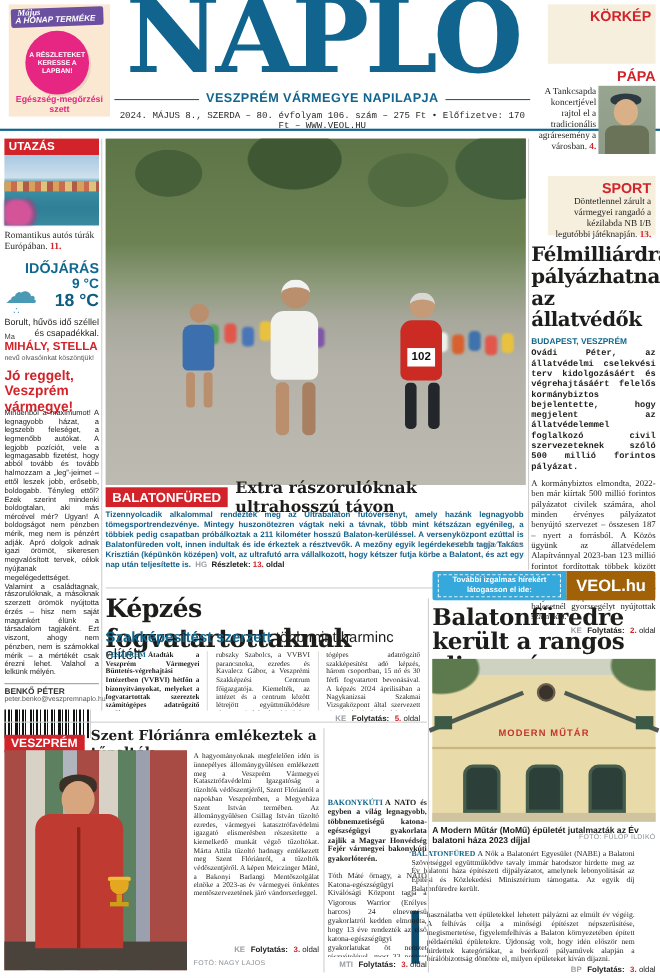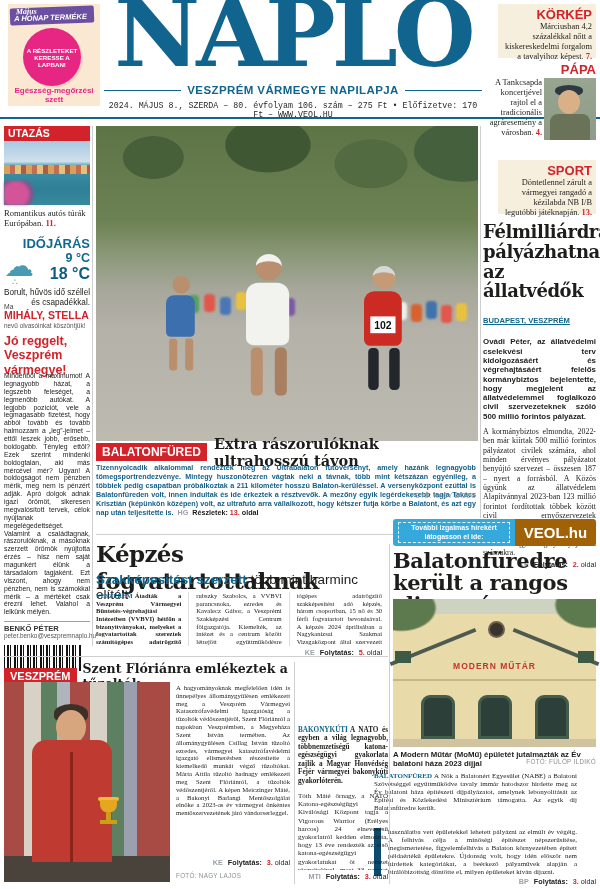--- a/index.html
+++ b/index.html
@@ -88,22 +88,22 @@
   #lead-label{font-size:12px;padding:2px 6px;}
   #lead-title{font-size:14.5px;}
   #lead-caption{left:96px;top:464px;width:380px;height:58px;font-size:7.2px;line-height:1.24;color:#14608a;font-weight:bold;text-align:justify;}
   #lead-caption .initials{margin:0 2px;}
   #lead-caption .dark{color:#1d1d1b;}
   #lead-credit{left:398px;top:492px;width:78px;text-align:right;}
 
   
   #animal{left:483px;top:222px;width:113px;}
   #animal-title{font-size:18px;line-height:1.1;letter-spacing:-.4px;}
-  #animal-loc{margin-top:15px;font-size:7.6px;font-weight:bold;color:#11688e;text-decoration:underline;}
-  #animal-lead{margin-top:12px;font-family:Liberation Sans, sans-serif;font-weight:bold;font-size:7.9px;line-height:1.18;text-align:justify;}
+  #animal-loc{margin-top:5px;font-size:7.6px;font-weight:bold;color:#11688e;}
+  #animal-lead{margin-top:2px;font-family:Liberation Mono, monospace;font-weight:bold;font-size:7.9px;line-height:1.18;text-align:justify;}
   #animal-body{margin-top:6px;font-family:"Liberation Serif",serif;font-size:7.9px;line-height:1.18;text-align:justify;}
 
   
   #training-title{left:96px;top:540px;width:287px;font-size:23px;letter-spacing:-.6px;}
   #training-sub{left:96px;top:572px;width:287px;font-size:13.5px;}
   #training-sub b{color:#11688e;}
   #training-cols{left:96px;top:592px;width:286px;height:54px;display:flex;gap:7px;}
   .tcol{flex:1;font-family:"Liberation Serif",serif;font-size:6.6px;line-height:1.16;text-align:justify;overflow:hidden;}
   .tcol + .tcol{border-left:1px solid #ddd;padding-left:7px;}
   .loc-lead{color:#11688e;font-weight:bold;margin-right:2px;}
@@ -176,24 +176,20 @@
   <div id="mast-subrow" class="abs">
     <div class="rule"></div>
     <span id="mast-sub">VESZPRÉM VÁRMEGYE NAPILAPJA</span>
     <div class="rule"></div>
   </div>
   <div id="dateline" class="abs">2024. MÁJUS 8., SZERDA – 80. évfolyam 106. szám – 275 Ft • Előfizetve: 170 Ft – WWW.VEOL.HU</div>
   <div id="rule-teal" class="abs"></div>
 
   <div id="brief-korkep" class="abs">
     <div class="brief-title">KÖRKÉP</div>
-    <div class="brief-text">
-      <span>Márciusban 4,2 százalékkal nőtt a kiskereskedelmi forgalom a tavalyihoz képest.</span>
-      <b class="red">7.</b>
-    </div>
   </div>
 
   <div id="brief-papa" class="abs">
     <div class="brief-title">PÁPA</div>
     <div id="papa-photo">
       <div id="papa-cap"></div>
       <div id="papa-head"></div>
       <div id="papa-body"></div>
     </div>
     <div class="brief-text">

